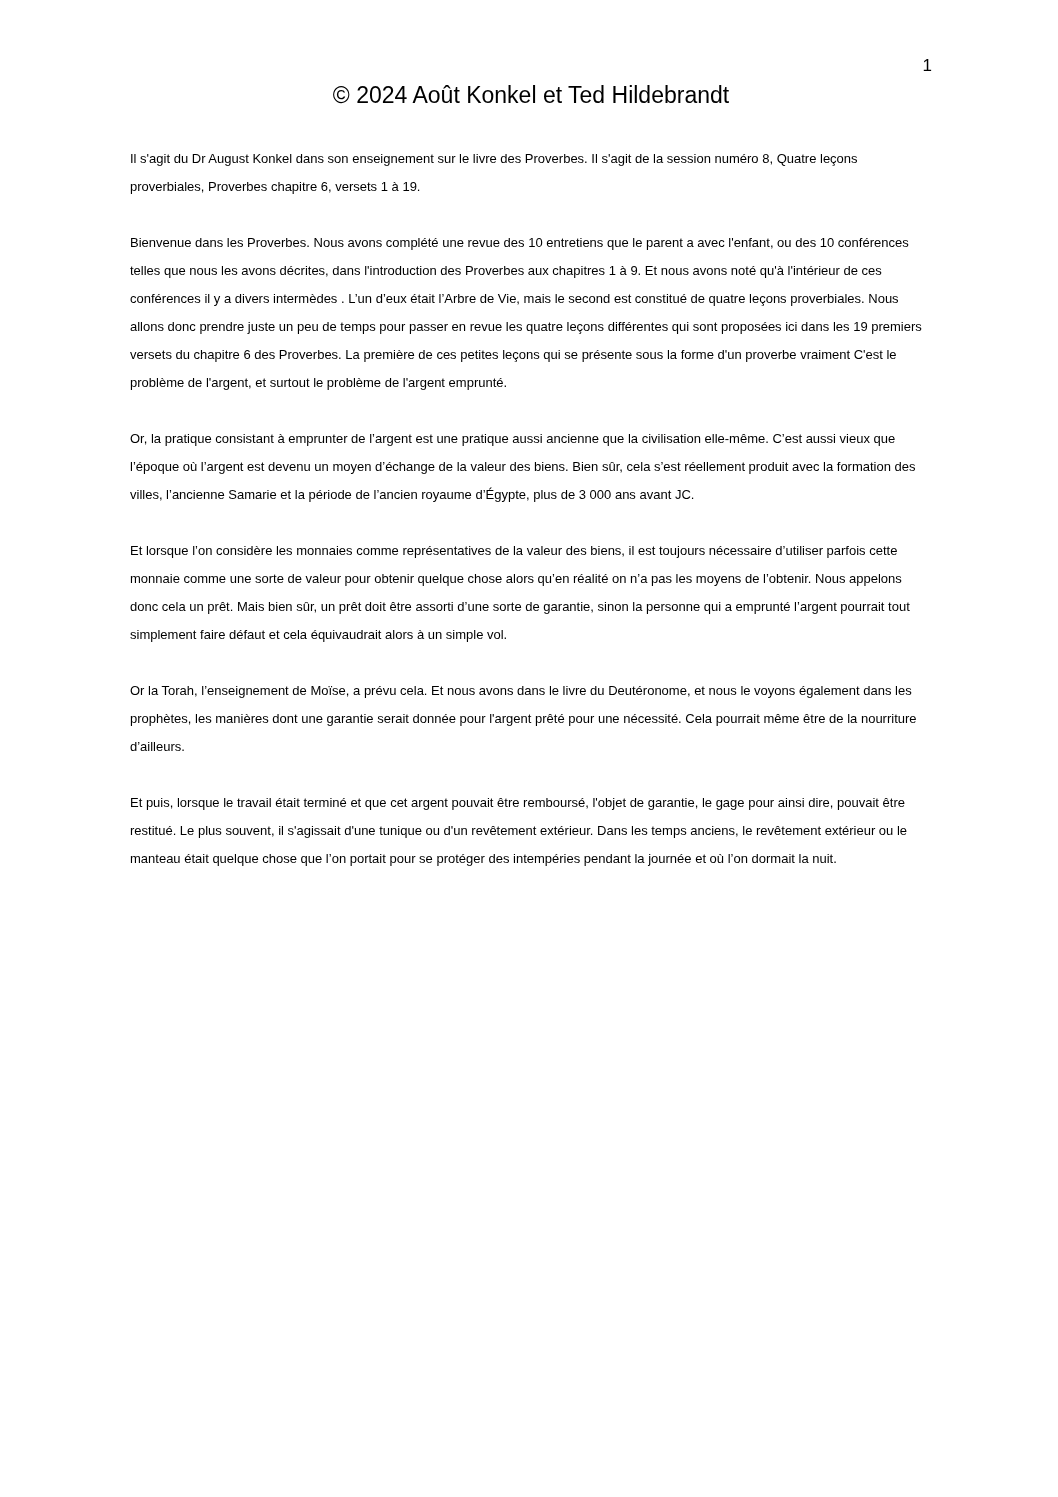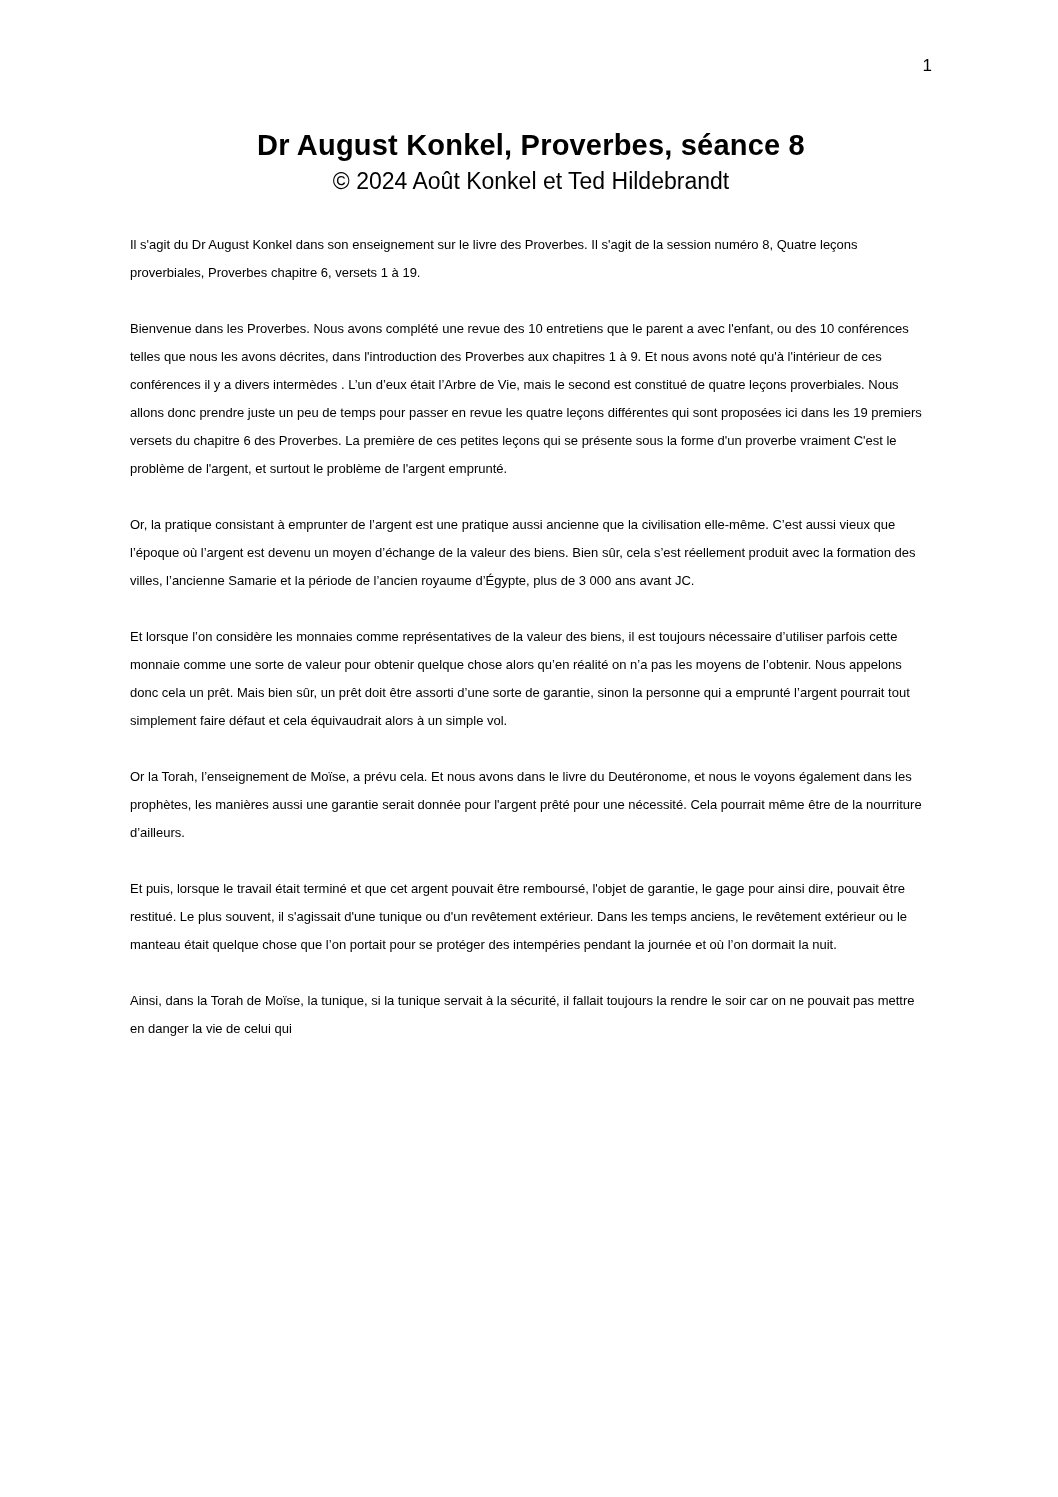--- a/index.html
+++ b/index.html
@@ -53,27 +53,25 @@
     margin: 0 0 28px 0;
   }
 </style>
 </head>
 <body>
 
 <div class="page">
 
   <div class="page-number">1</div>
 
-  <div class="doc-title">Dr August Konkel, Proverbes, séance 8</div>
 
   <div class="doc-copyright">© 2024 Août Konkel et Ted Hildebrandt</div>
 
   <div class="body-text">
     <p>Il s'agit du Dr August Konkel dans son enseignement sur le livre des Proverbes. Il s'agit de la session numéro 8, Quatre leçons proverbiales, Proverbes chapitre 6, versets 1 à 19.</p>
     <p>Bienvenue dans les Proverbes. Nous avons complété une revue des 10 entretiens que le parent a avec l'enfant, ou des 10 conférences telles que nous les avons décrites, dans l'introduction des Proverbes aux chapitres 1 à 9. Et nous avons noté qu'à l'intérieur de ces conférences il y a divers intermèdes . L’un d’eux était l’Arbre de Vie, mais le second est constitué de quatre leçons proverbiales. Nous allons donc prendre juste un peu de temps pour passer en revue les quatre leçons différentes qui sont proposées ici dans les 19 premiers versets du chapitre 6 des Proverbes. La première de ces petites leçons qui se présente sous la forme d'un proverbe vraiment C'est le problème de l'argent, et surtout le problème de l'argent emprunté.</p>
     <p>Or, la pratique consistant à emprunter de l’argent est une pratique aussi ancienne que la civilisation elle-même. C’est aussi vieux que l’époque où l’argent est devenu un moyen d’échange de la valeur des biens. Bien sûr, cela s’est réellement produit avec la formation des villes, l’ancienne Samarie et la période de l’ancien royaume d’Égypte, plus de 3 000 ans avant JC.</p>
     <p>Et lorsque l’on considère les monnaies comme représentatives de la valeur des biens, il est toujours nécessaire d’utiliser parfois cette monnaie comme une sorte de valeur pour obtenir quelque chose alors qu’en réalité on n’a pas les moyens de l’obtenir. Nous appelons donc cela un prêt. Mais bien sûr, un prêt doit être assorti d’une sorte de garantie, sinon la personne qui a emprunté l’argent pourrait tout simplement faire défaut et cela équivaudrait alors à un simple vol.</p>
-    <p>Or la Torah, l’enseignement de Moïse, a prévu cela. Et nous avons dans le livre du Deutéronome, et nous le voyons également dans les prophètes, les manières aussi une garantie serait donnée pour l'argent prêté pour une nécessité. Cela pourrait même être de la nourriture d’ailleurs.</p>
+    <p>Or la Torah, l’enseignement de Moïse, a prévu cela. Et nous avons dans le livre du Deutéronome, et nous le voyons également dans les prophètes, les manières dont une garantie serait donnée pour l'argent prêté pour une nécessité. Cela pourrait même être de la nourriture d’ailleurs.</p>
     <p>Et puis, lorsque le travail était terminé et que cet argent pouvait être remboursé, l'objet de garantie, le gage pour ainsi dire, pouvait être restitué. Le plus souvent, il s'agissait d'une tunique ou d'un revêtement extérieur. Dans les temps anciens, le revêtement extérieur ou le manteau était quelque chose que l’on portait pour se protéger des intempéries pendant la journée et où l’on dormait la nuit.</p>
-    <p>Ainsi, dans la Torah de Moïse, la tunique, si la tunique servait à la sécurité, il fallait toujours la rendre le soir car on ne pouvait pas mettre en danger la vie de celui qui</p>
   </div>
 
 </div>
 
 </body></html>

